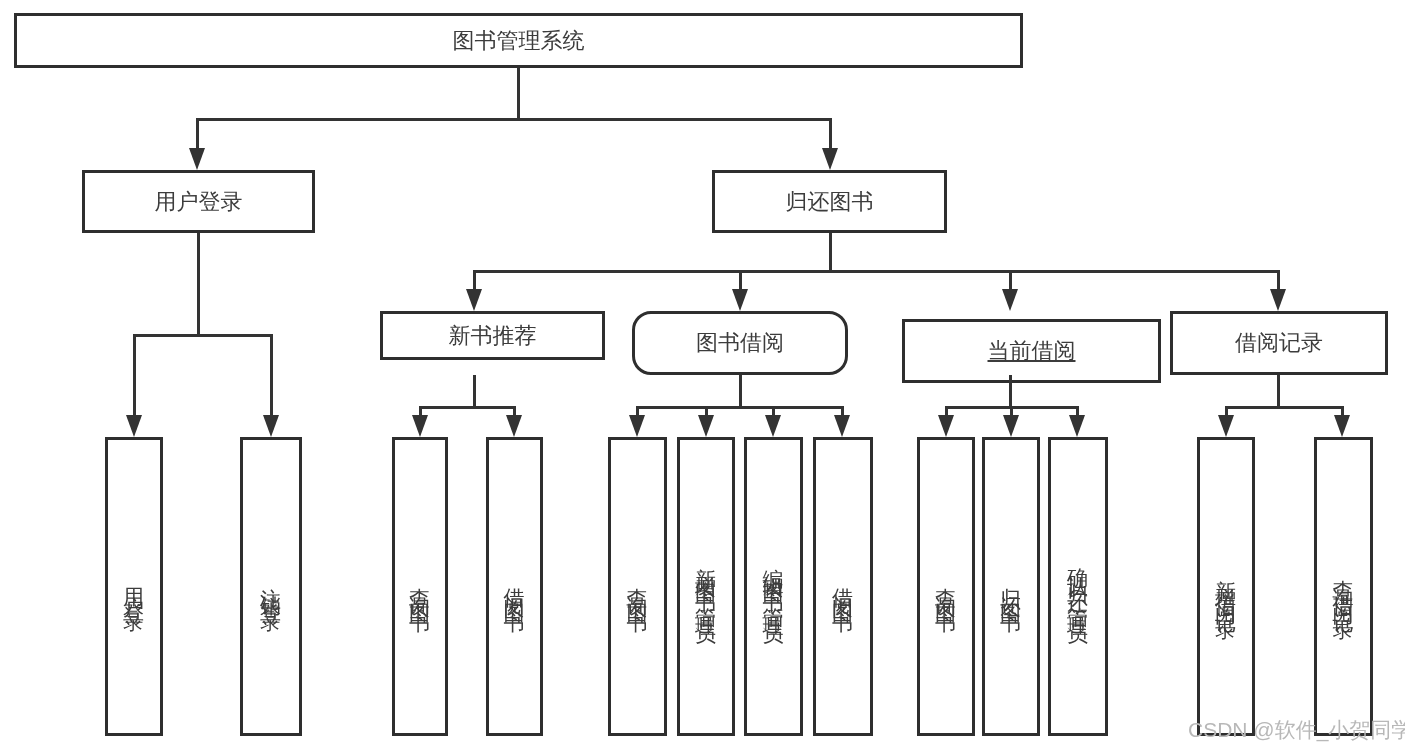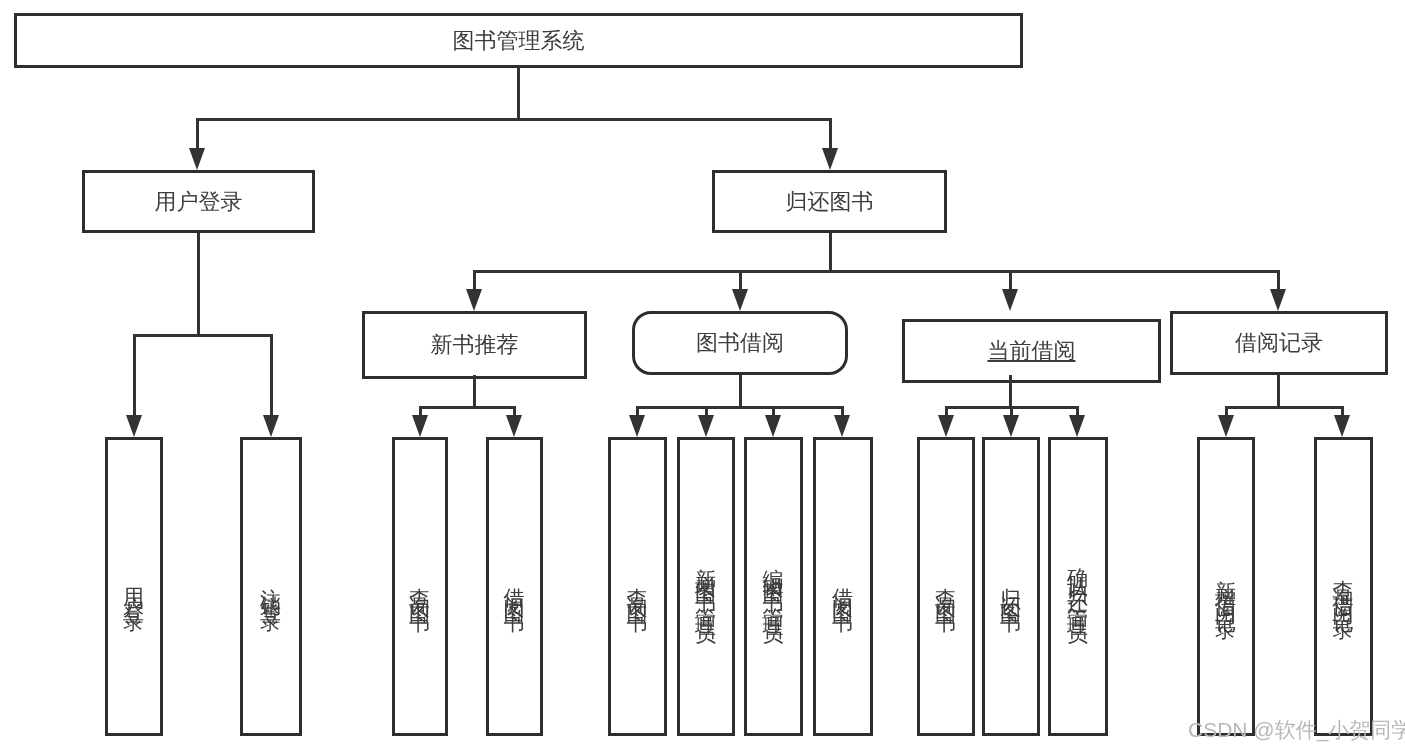--- a/index.html
+++ b/index.html
@@ -71,21 +71,21 @@
   <div class="hl" style="left:473px;top:270px;width:807px;"></div>
   <div class="vl" style="left:473px;top:270px;height:24px;"></div>
   <div class="arr" style="left:466px;top:289px;"></div>
   <div class="vl" style="left:739px;top:270px;height:24px;"></div>
   <div class="arr" style="left:732px;top:289px;"></div>
   <div class="vl" style="left:1009px;top:270px;height:24px;"></div>
   <div class="arr" style="left:1002px;top:289px;"></div>
   <div class="vl" style="left:1277px;top:270px;height:24px;"></div>
   <div class="arr" style="left:1270px;top:289px;"></div>
 
-  <div class="node h" style="left:362px;top:311px;width:225px;height:68px;">
+  <div class="node h" style="left:380px;top:311px;width:225px;height:49px;">
     <span>新书推荐</span>
   </div>
   <div class="node h" style="left:632px;top:311px;width:216px;height:64px;border-radius:19px;">
     <span>图书借阅</span>
   </div>
   <div class="node h" style="left:902px;top:319px;width:259px;height:64px;text-decoration:underline;">
     <span>当前借阅</span>
   </div>
   <div class="node h" style="left:1170px;top:311px;width:218px;height:64px;">
     <span>借阅记录</span>

